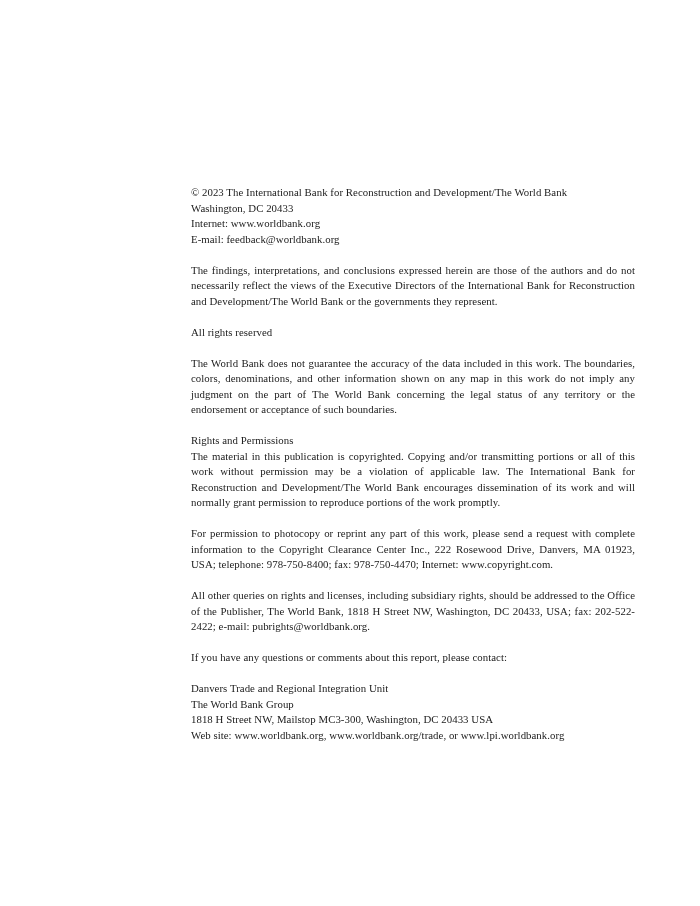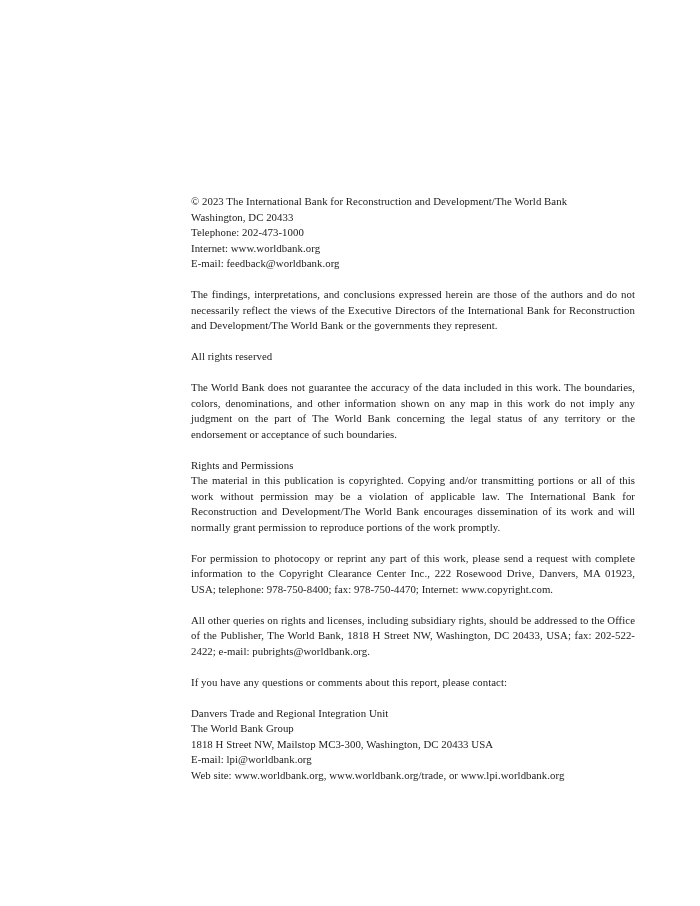--- a/index.html
+++ b/index.html
@@ -11,21 +11,21 @@
     position: relative;
     width: 700px;
     height: 906px;
     background: #ffffff;
     overflow: hidden;
     font-family: "Liberation Serif", "DejaVu Serif", serif;
   }
   .text-column {
     position: absolute;
     left: 191px;
-    top: 194px;
+    top: 185px;
     width: 444px;
     color: #212121;
     font-size: 10.8px;
     line-height: 15.5px;
     letter-spacing: 0.05px;
   }
   .block {
     margin: 0 0 15.5px 0;
     padding: 0;
     text-align: left;
@@ -38,36 +38,34 @@
   }
 </style>
 </head>
 <body>
 
 <div class="page">
   <div class="text-column" id="doc-blocks" style="color: rgb(33, 33, 33);">
       <p class="block">
         <span class="line">© 2023 The International Bank for Reconstruction and Development/The World Bank</span>
         <span class="line">Washington, DC 20433</span>
-        <span class="line">Telephone: 202-473-1000</span>
         <span class="line">Internet: www.worldbank.org</span>
         <span class="line">E-mail: feedback@worldbank.org</span>
       </p>
       <p class="block justify"><span>The findings, interpretations, and conclusions expressed herein are those of the authors and do not necessarily reflect the views of the Executive Directors of the International Bank for Reconstruction and Development/The World Bank or the governments they represent.</span></p>
       <p class="block">
         <span class="line">All rights reserved</span>
       </p>
       <p class="block justify"><span>The World Bank does not guarantee the accuracy of the data included in this work. The boundaries, colors, denominations, and other information shown on any map in this work do not imply any judgment on the part of The World Bank concerning the legal status of any territory or the endorsement or acceptance of such boundaries.</span></p>
       <p class="block justify"><span class="line">Rights and Permissions</span><span>The material in this publication is copyrighted. Copying and/or transmitting portions or all of this work without permission may be a violation of applicable law. The International Bank for Reconstruction and Development/The World Bank encourages dissemination of its work and will normally grant permission to reproduce portions of the work promptly.</span></p>
       <p class="block justify"><span>For permission to photocopy or reprint any part of this work, please send a request with complete information to the Copyright Clearance Center Inc., 222 Rosewood Drive, Danvers, MA 01923, USA; telephone: 978-750-8400; fax: 978-750-4470; Internet: www.copyright.com.</span></p>
       <p class="block justify"><span>All other queries on rights and licenses, including subsidiary rights, should be addressed to the Office of the Publisher, The World Bank, 1818 H Street NW, Washington, DC 20433, USA; fax: 202-522-2422; e-mail: pubrights@worldbank.org.</span></p>
       <p class="block">
         <span class="line">If you have any questions or comments about this report, please contact:</span>
       </p>
       <p class="block">
         <span class="line">Danvers Trade and Regional Integration Unit</span>
         <span class="line">The World Bank Group</span>
         <span class="line">1818 H Street NW, Mailstop MC3-300, Washington, DC 20433 USA</span>
-        <span class="line">E-mail: lpi@worldbank.org</span>
         <span class="line">Web site: www.worldbank.org, www.worldbank.org/trade, or www.lpi.worldbank.org</span>
       </p>
     </div>
 </div>
 
 </body></html>

